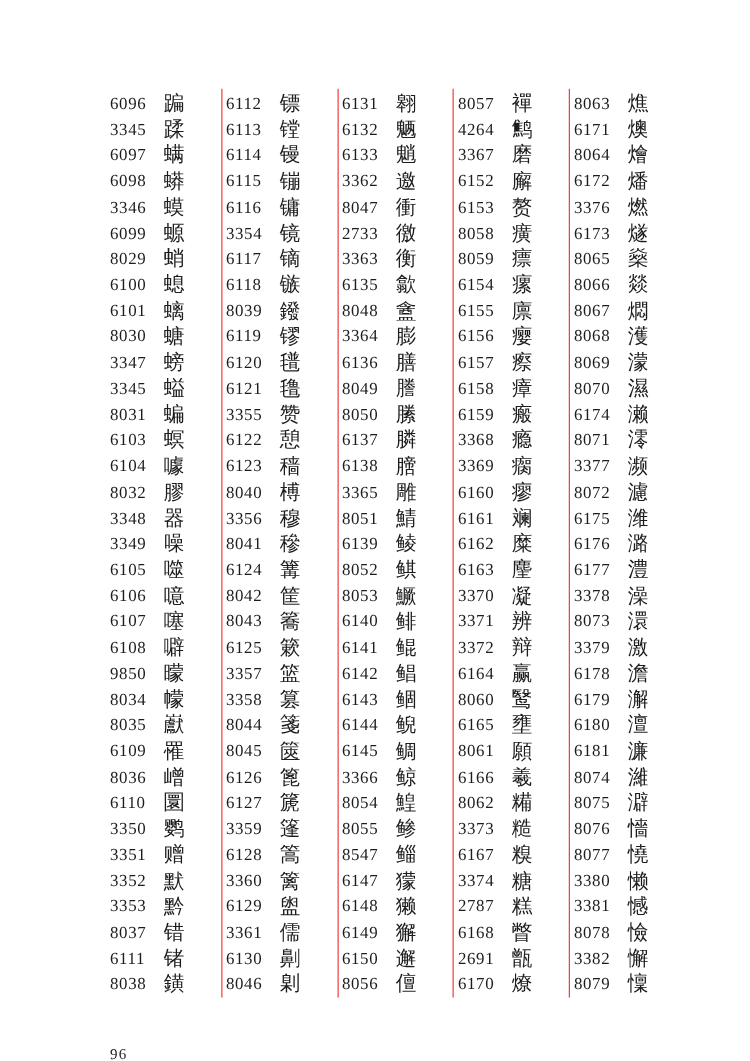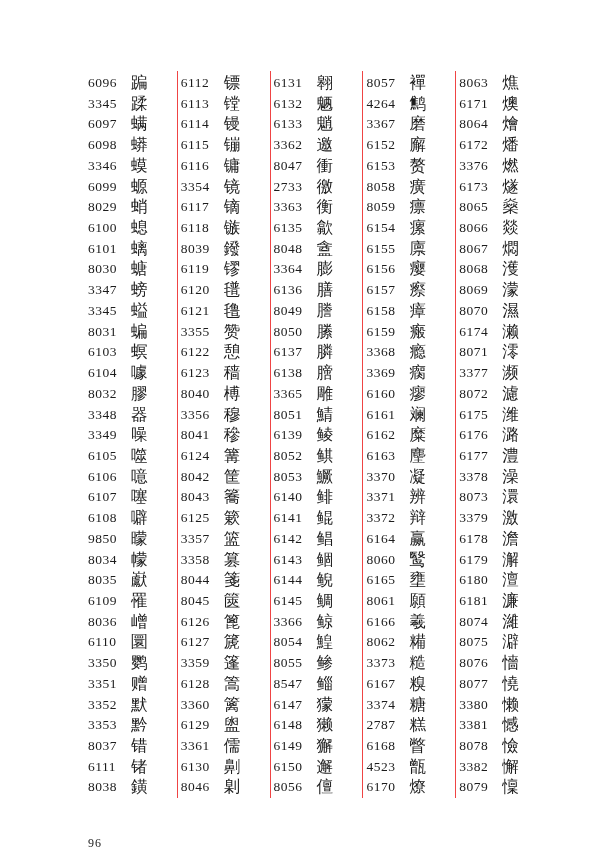--- a/index.html
+++ b/index.html
@@ -608,21 +608,21 @@
         </div>
         <div class="row">
           <span class="code">2787</span>
           <span class="char">糕</span>
         </div>
         <div class="row">
           <span class="code">6168</span>
           <span class="char">瞥</span>
         </div>
         <div class="row">
-          <span class="code">4523</span>
+          <span class="code">2691</span>
           <span class="char">甑</span>
         </div>
         <div class="row">
           <span class="code">6170</span>
           <span class="char">燎</span>
         </div>
       </div>
       <div class="col">
         <div class="row">
           <span class="code">8063</span>

